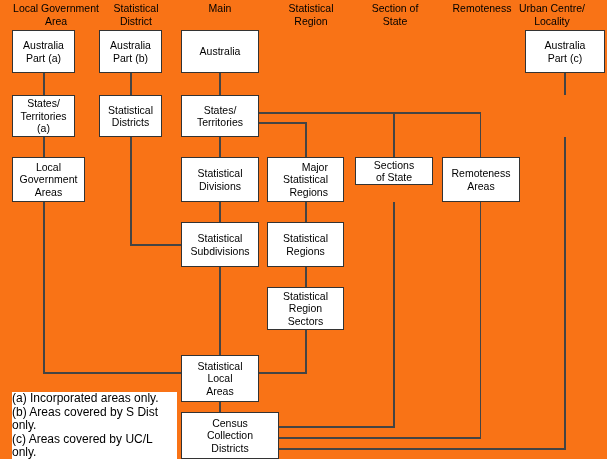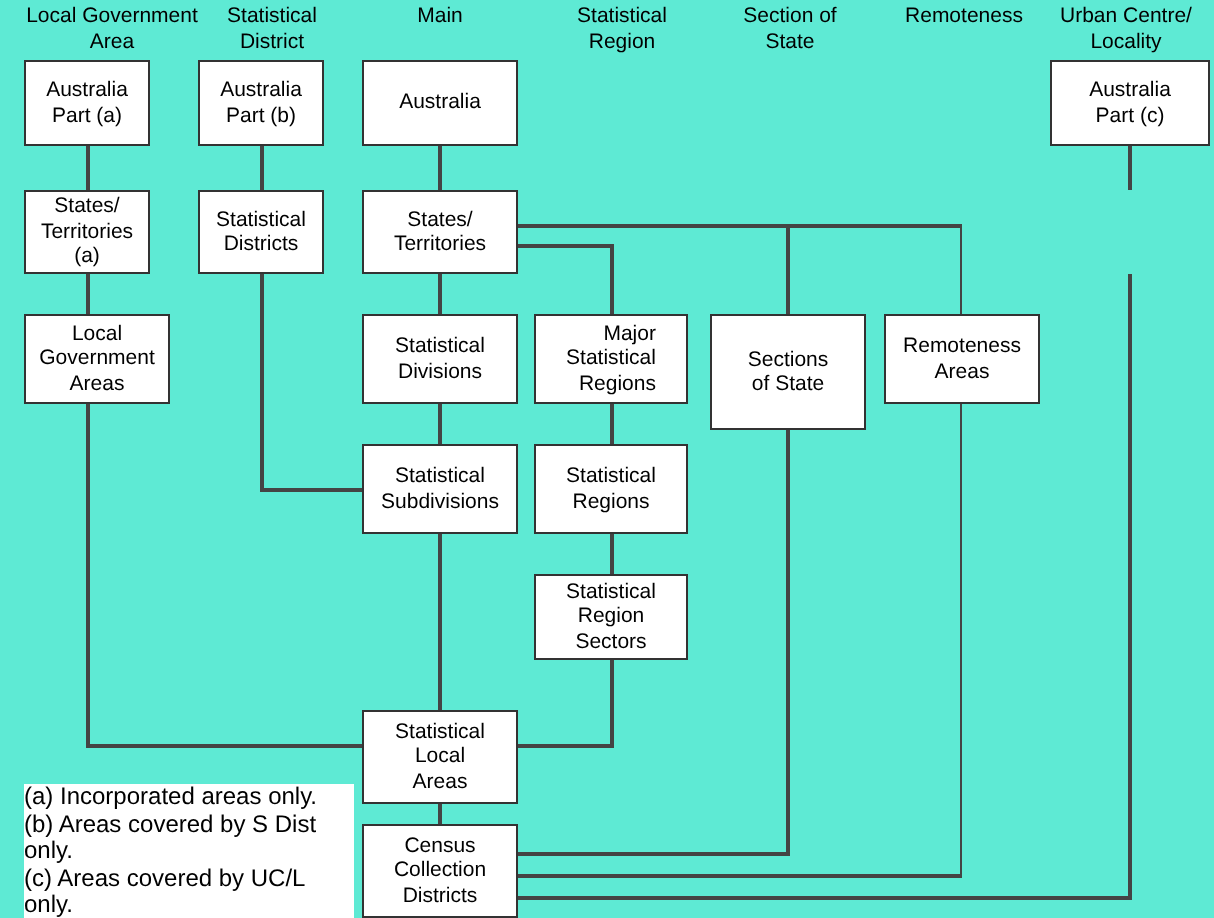--- a/index.html
+++ b/index.html
@@ -4,21 +4,21 @@
 <style>
   html, body {
     margin: 0;
     padding: 0;
     background: #ffffff;
   }
   #diagram {
     position: relative;
     width: 607px;
     height: 459px;
-    background: #5eead4;
+    background: #f97316;
     font-family: "Liberation Sans", sans-serif;
     overflow: hidden;
   }
   .col-header {
     position: absolute;
     text-align: center;
     font-size: 10.5px;
     line-height: 12.5px;
     color: #000000;
     white-space: pre-line;
@@ -63,21 +63,21 @@
   <div class="col-header" style="left:0px; top:2px; width:112px;">Local Government
 Area</div>
   <div class="col-header" style="left:90px; top:2px; width:92px;">Statistical
 District</div>
   <div class="col-header" style="left:180px; top:2px; width:80px;">Main</div>
   <div class="col-header" style="left:265px; top:2px; width:92px;">Statistical
 Region</div>
   <div class="col-header" style="left:353px; top:2px; width:84px;">Section of
 State</div>
   <div class="col-header" style="left:437px; top:2px; width:90px;">Remoteness</div>
-  <div class="col-header" style="left:519px; top:2px; width:88px;">Urban Centre/
+  <div class="col-header" style="left:508px; top:2px; width:88px;">Urban Centre/
 Locality</div>
 
   <div class="edge v" style="left:43.2px; top:73px; height:22px;"></div>
 
   <div class="edge v" style="left:43.2px; top:137px; height:20px;"></div>
 
   <div class="edge v" style="left:43.2px; top:202px; height:172px;"></div>
   <div class="edge h" style="left:43.2px; top:372.4px; width:139px;"></div>
 
   <div class="edge v" style="left:130.2px; top:73px; height:22px;"></div>
@@ -131,39 +131,39 @@
 Territories</div>
 
   <div class="node" style="left:12px; top:157px; width:73px; height:45px;">Local
 Government
 Areas</div>
   <div class="node" style="left:181px; top:157px; width:78px; height:45px;">Statistical
 Divisions</div>
   <div class="node" style="left:267px; top:157px; width:77px; height:45px;text-align:right;">Major
 Statistical
 Regions</div>
-  <div class="node" style="left:355px; top:157px; width:78px; height:58px;">Sections
+  <div class="node" style="left:355px; top:157px; width:78px; height:28px;">Sections
 of State</div>
   <div class="node" style="left:442px; top:157px; width:78px; height:45px;">Remoteness
 Areas</div>
 
   <div class="node" style="left:181px; top:222px; width:78px; height:45px;">Statistical
 Subdivisions</div>
   <div class="node" style="left:267px; top:222px; width:77px; height:45px;">Statistical
 Regions</div>
 
   <div class="node" style="left:267px; top:287px; width:77px; height:43px;">Statistical
 Region
 Sectors</div>
 
   <div class="node" style="left:181px; top:355px; width:78px; height:47px;">Statistical
 Local
 Areas</div>
 
-  <div class="node" style="left:181px; top:412px; width:78px; height:47px;">Census
+  <div class="node" style="left:181px; top:412px; width:98px; height:47px;">Census
 Collection
 Districts</div>
 
   <div class="footnotes" style="left:12px; top:392px; width:165px;">(a) Incorporated areas only.
 (b) Areas covered by S Dist only.
 (c) Areas covered by UC/L only.</div>
 
 </div>
 
 </body></html>

